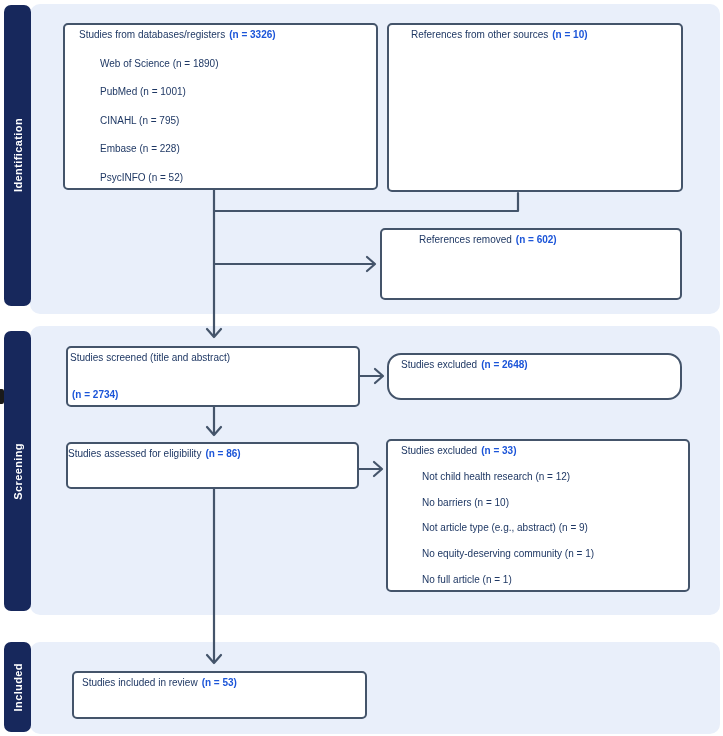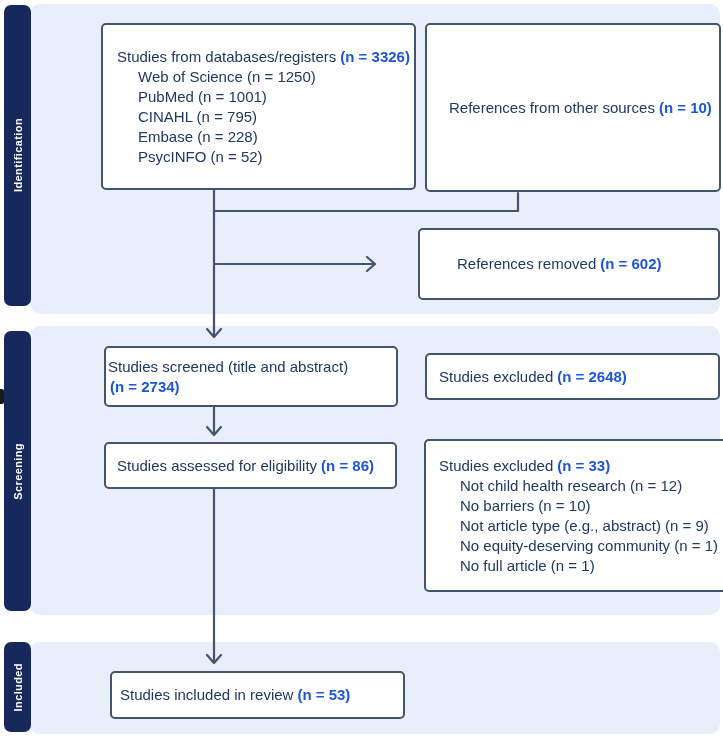--- a/index.html
+++ b/index.html
@@ -17,22 +17,22 @@
     display:flex; align-items:center; justify-content:center;
   }
   .tab span{
     writing-mode:vertical-rl; transform:rotate(180deg);
     color:#fff; font-size:11px; font-weight:bold; letter-spacing:0.4px; white-space:nowrap;
   }
   svg.connectors{position:absolute; left:0; top:0; z-index:2;}
   .box{
     position:absolute; z-index:3; background:var(--boxbg);
     border:2px solid var(--border); border-radius:5px;
-    display:flex; flex-direction:column; justify-content:center;
-    color:var(--text); font-size:15px; line-height:20px; box-sizing:border-box;margin-left:38px;
+    display:flex; flex-direction:column; justify-content:space-between;
+    color:var(--text); font-size:10px; line-height:20px; box-sizing:border-box;
   }
   .line{white-space:nowrap;}
   .indent{padding-left:21px;}
   .count{font-weight:bold; color:var(--count); }
   .count.gap{margin-left:4px;}
   .artifact{position:absolute; left:0; top:389px; width:4px; height:15px;
     background:var(--artifact); border-radius:0 2px 2px 0; z-index:4;}
 </style>
 </head>
 <body>
@@ -75,21 +75,21 @@
     <path d="M374,462 L382,469 L374,476"></path>
 
     <path d="M214,489 L214,662"></path>
     <path d="M207,655 L214,663 L221,655"></path>
   </svg>
 
   <div class="box" style="left:63px; top:23px; width:315px; height:167px; padding-left:14px;">
     <div class="line">
       <span>Studies from databases/registers</span><span class="count gap">(n = 3326)</span>
     </div>
-    <div class="line indent">Web of Science (n = 1250)</div>
+    <div class="line indent">Web of Science (n = 1890)</div>
     <div class="line indent">PubMed (n = 1001)</div>
     <div class="line indent">CINAHL (n = 795)</div>
     <div class="line indent">Embase (n = 228)</div>
     <div class="line indent">PsycINFO (n = 52)</div>
   </div>
 
   <div class="box" style="left:387px; top:23px; width:296px; height:169px; padding-left:22px;">
     <div class="line">
       <span>References from other sources</span><span class="count gap">(n = 10)</span>
     </div>
@@ -101,27 +101,27 @@
     </div>
   </div>
 
   <div class="box" style="left:66px; top:346px; width:294px; height:61px; padding-left:2px;">
     <div class="line">Studies screened (title and abstract)</div>
     <div class="line">
       <span class="count" style="margin-left:2px;">(n = 2734)</span>
     </div>
   </div>
 
-  <div class="box" style="left:387px; top:353px; width:295px; height:47px; padding-left:12px;">
+  <div class="box" style="left:387px; top:353px; width:295px; height:47px; padding-left:12px;border-radius:14px;">
     <div class="line">
       <span>Studies excluded</span><span class="count gap">(n = 2648)</span>
     </div>
   </div>
 
-  <div class="box" style="left:66px; top:442px; width:293px; height:47px; padding-left:11px;">
+  <div class="box" style="left:66px; top:442px; width:293px; height:47px; ">
     <div class="line">
       <span>Studies assessed for eligibility</span><span class="count gap">(n = 86)</span>
     </div>
   </div>
 
   <div class="box" style="left:386px; top:439px; width:304px; height:153px; padding-left:13px;">
     <div class="line">
       <span>Studies excluded</span><span class="count gap">(n = 33)</span>
     </div>
     <div class="line indent">Not child health research (n = 12)</div>

